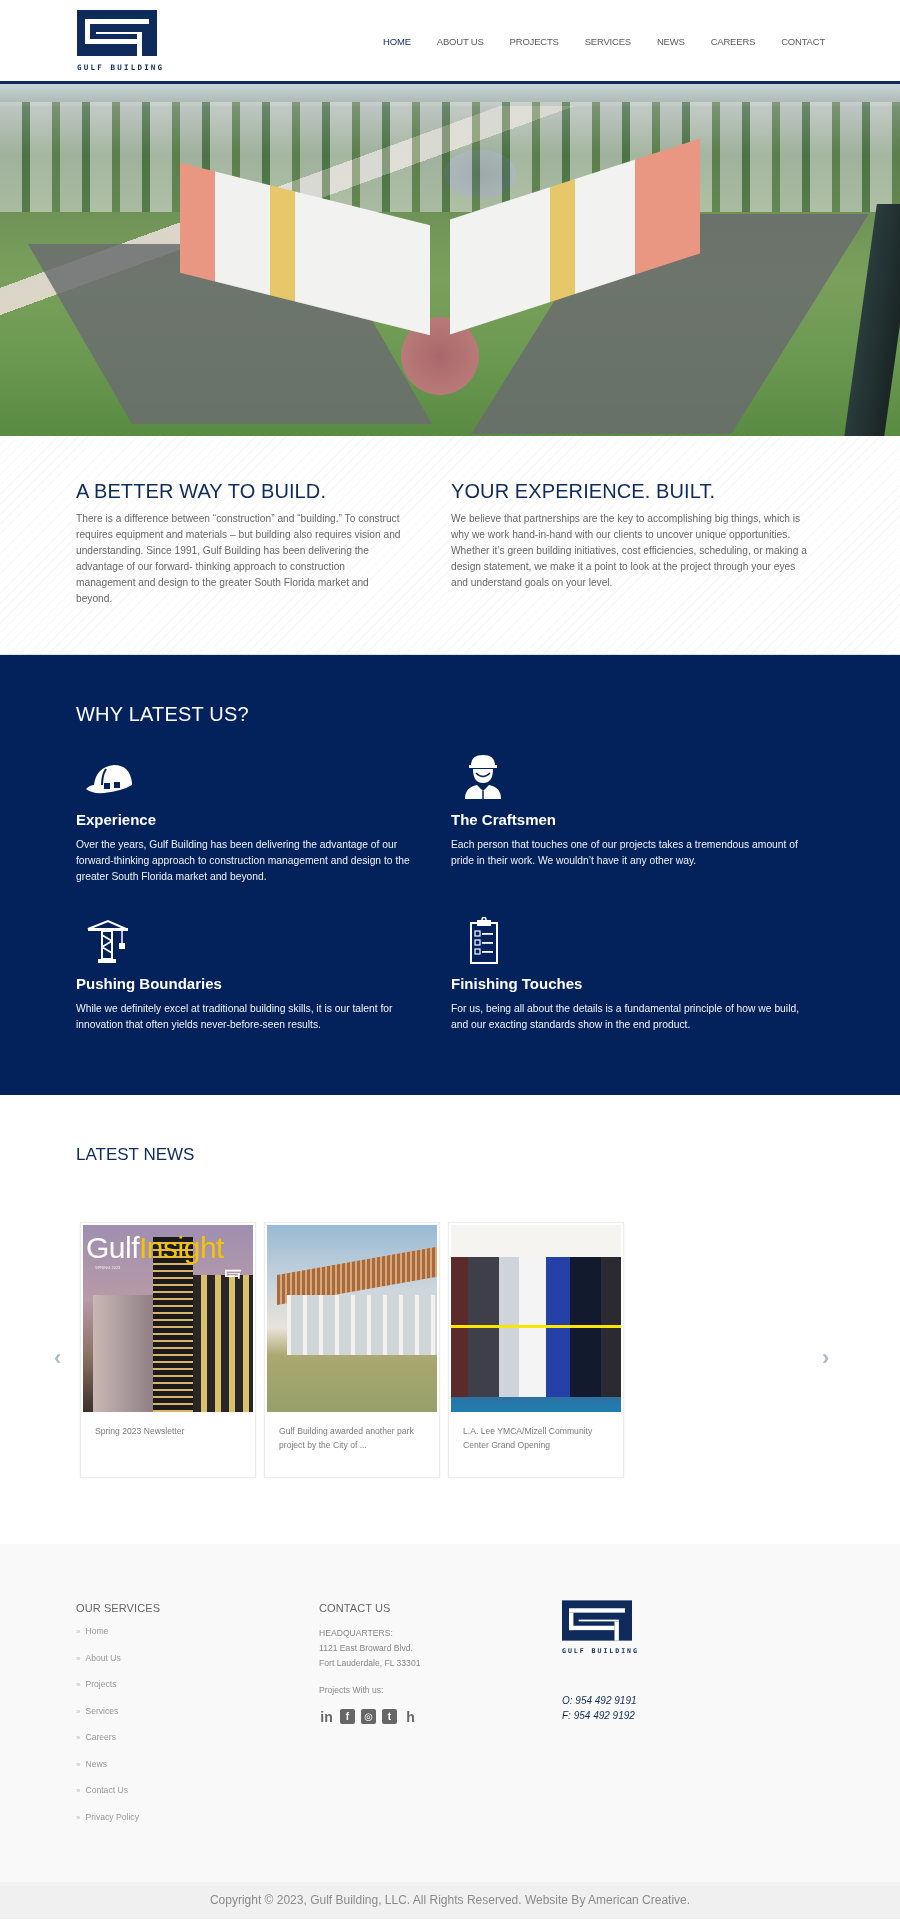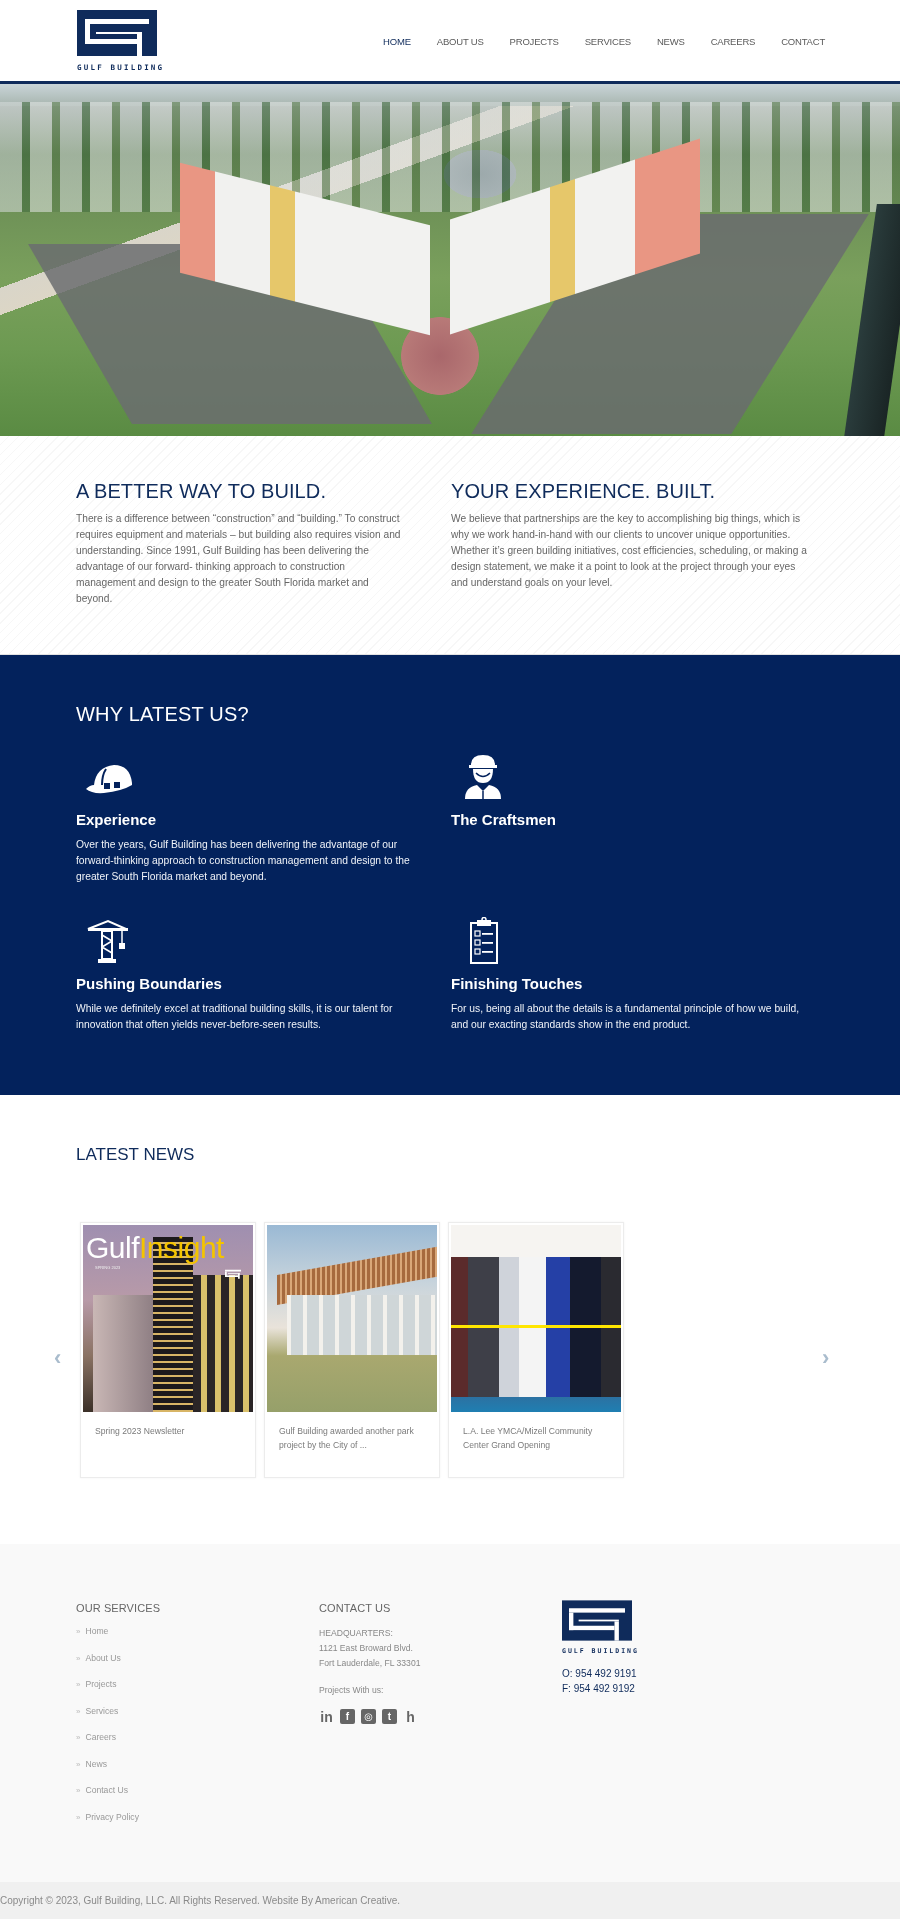--- a/index.html
+++ b/index.html
@@ -94,23 +94,23 @@
   .fc1 li .chev { color: #bbb; margin-right: 5px; font-size: 8px; }
   .fc2 { left: 319px; }
   .fc2 .addr { font-size: 8.6px; color: #888; line-height: 15px; }
   .fc2 .connect { font-size: 8.6px; color: #888; margin-top: 14px; }
   .socials { display: flex; gap: 6px; margin-top: 14px; align-items: center; }
   .socials .s { width: 15px; height: 15px; display: inline-flex; align-items: center; justify-content: center; font-size: 10px; font-weight: bold; color: #fff; background: #666; border-radius: 2px; cursor: pointer; }
   .socials .s.plain { background: none; color: #666; font-size: 14px; }
   .fc3 { left: 562px; top: 56px; }
   .fc3 .logo-mark { width: 70px; height: 41px; }
   .fc3 .logo-text { font-size: 6.5px; letter-spacing: 2px; margin-top: 6px; }
-  .fc3 .phone { font-size: 10px; color: #0f2b5b; margin-top: 11px; line-height: 15px; }
-
-  .copyright { background: #f0f0f0; height: 37px; font-size: 10px; color: #8a8a8a; line-height: 37px; }
+  .fc3 .phone { font-size: 10px; color: #0f2b5b; margin-top: 38px; line-height: 15px; font-style: italic; }
+
+  .copyright { background: #f0f0f0; height: 37px; text-align: center; font-size: 12px; color: #8a8a8a; line-height: 37px; }
 </style>
 </head>
 <body>
 
 <header class="header">
   <a class="logo">
     <svg class="logo-mark" viewBox="0 0 80 46">
       <rect x="0" y="0" width="80" height="46" fill="#0f2b5b"></rect>
       <rect x="8" y="9" width="64" height="5" fill="#fff"></rect>
       <rect x="8" y="14" width="5" height="20" fill="#fff"></rect>
@@ -169,20 +169,21 @@
 
   <div class="feat f2">
     <svg class="ico" viewBox="0 0 52 48">
       <path d="M14 12 Q14 2 26 2 Q38 2 38 12 L40 12 L40 15 L12 15 L12 12 Z" fill="#fff"></path>
       <path d="M16 16 L36 16 Q36 30 26 30 Q16 30 16 16 Z" fill="#fff"></path>
       <path d="M19 20 Q26 27 33 20" stroke="#03225c" stroke-width="1.5" fill="none"></path>
       <path d="M8 46 Q8 34 20 32 L26 38 L32 32 Q44 34 44 46 Z" fill="#fff"></path>
       <path d="M26 38 L26 46" stroke="#03225c" stroke-width="1.5"></path>
     </svg>
     <h3>The Craftsmen</h3>
+    <p>Each person that touches one of our projects takes a tremendous amount of pride in their work. We wouldn’t have it any other way.</p>
   </div>
 
   <div class="feat f3">
     <svg class="ico" viewBox="0 0 52 48">
       <path d="M6 12 L26 4 L44 12 Z" stroke="#fff" stroke-width="2" fill="none"></path>
       <rect x="6" y="11" width="40" height="3" fill="#fff"></rect>
       <rect x="20" y="14" width="10" height="28" fill="none" stroke="#fff" stroke-width="2"></rect>
       <path d="M20 18 L30 24 M30 24 L20 30 M20 30 L30 36" stroke="#fff" stroke-width="1.5"></path>
       <rect x="16" y="42" width="18" height="4" fill="#fff"></rect>
       <line x1="40" y1="14" x2="40" y2="26" stroke="#fff" stroke-width="1.5"></line>

